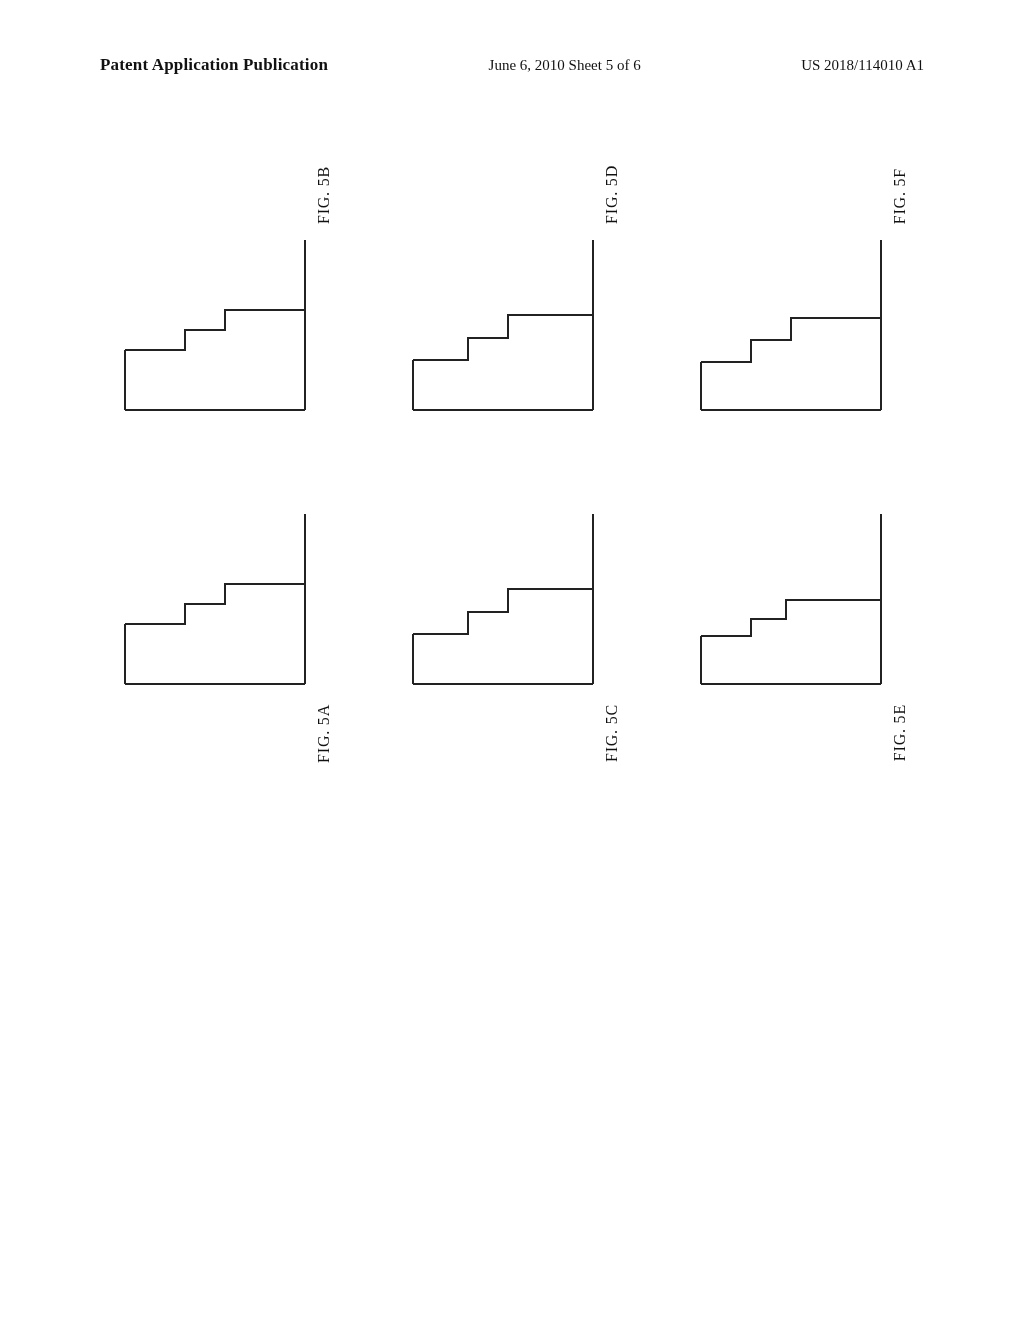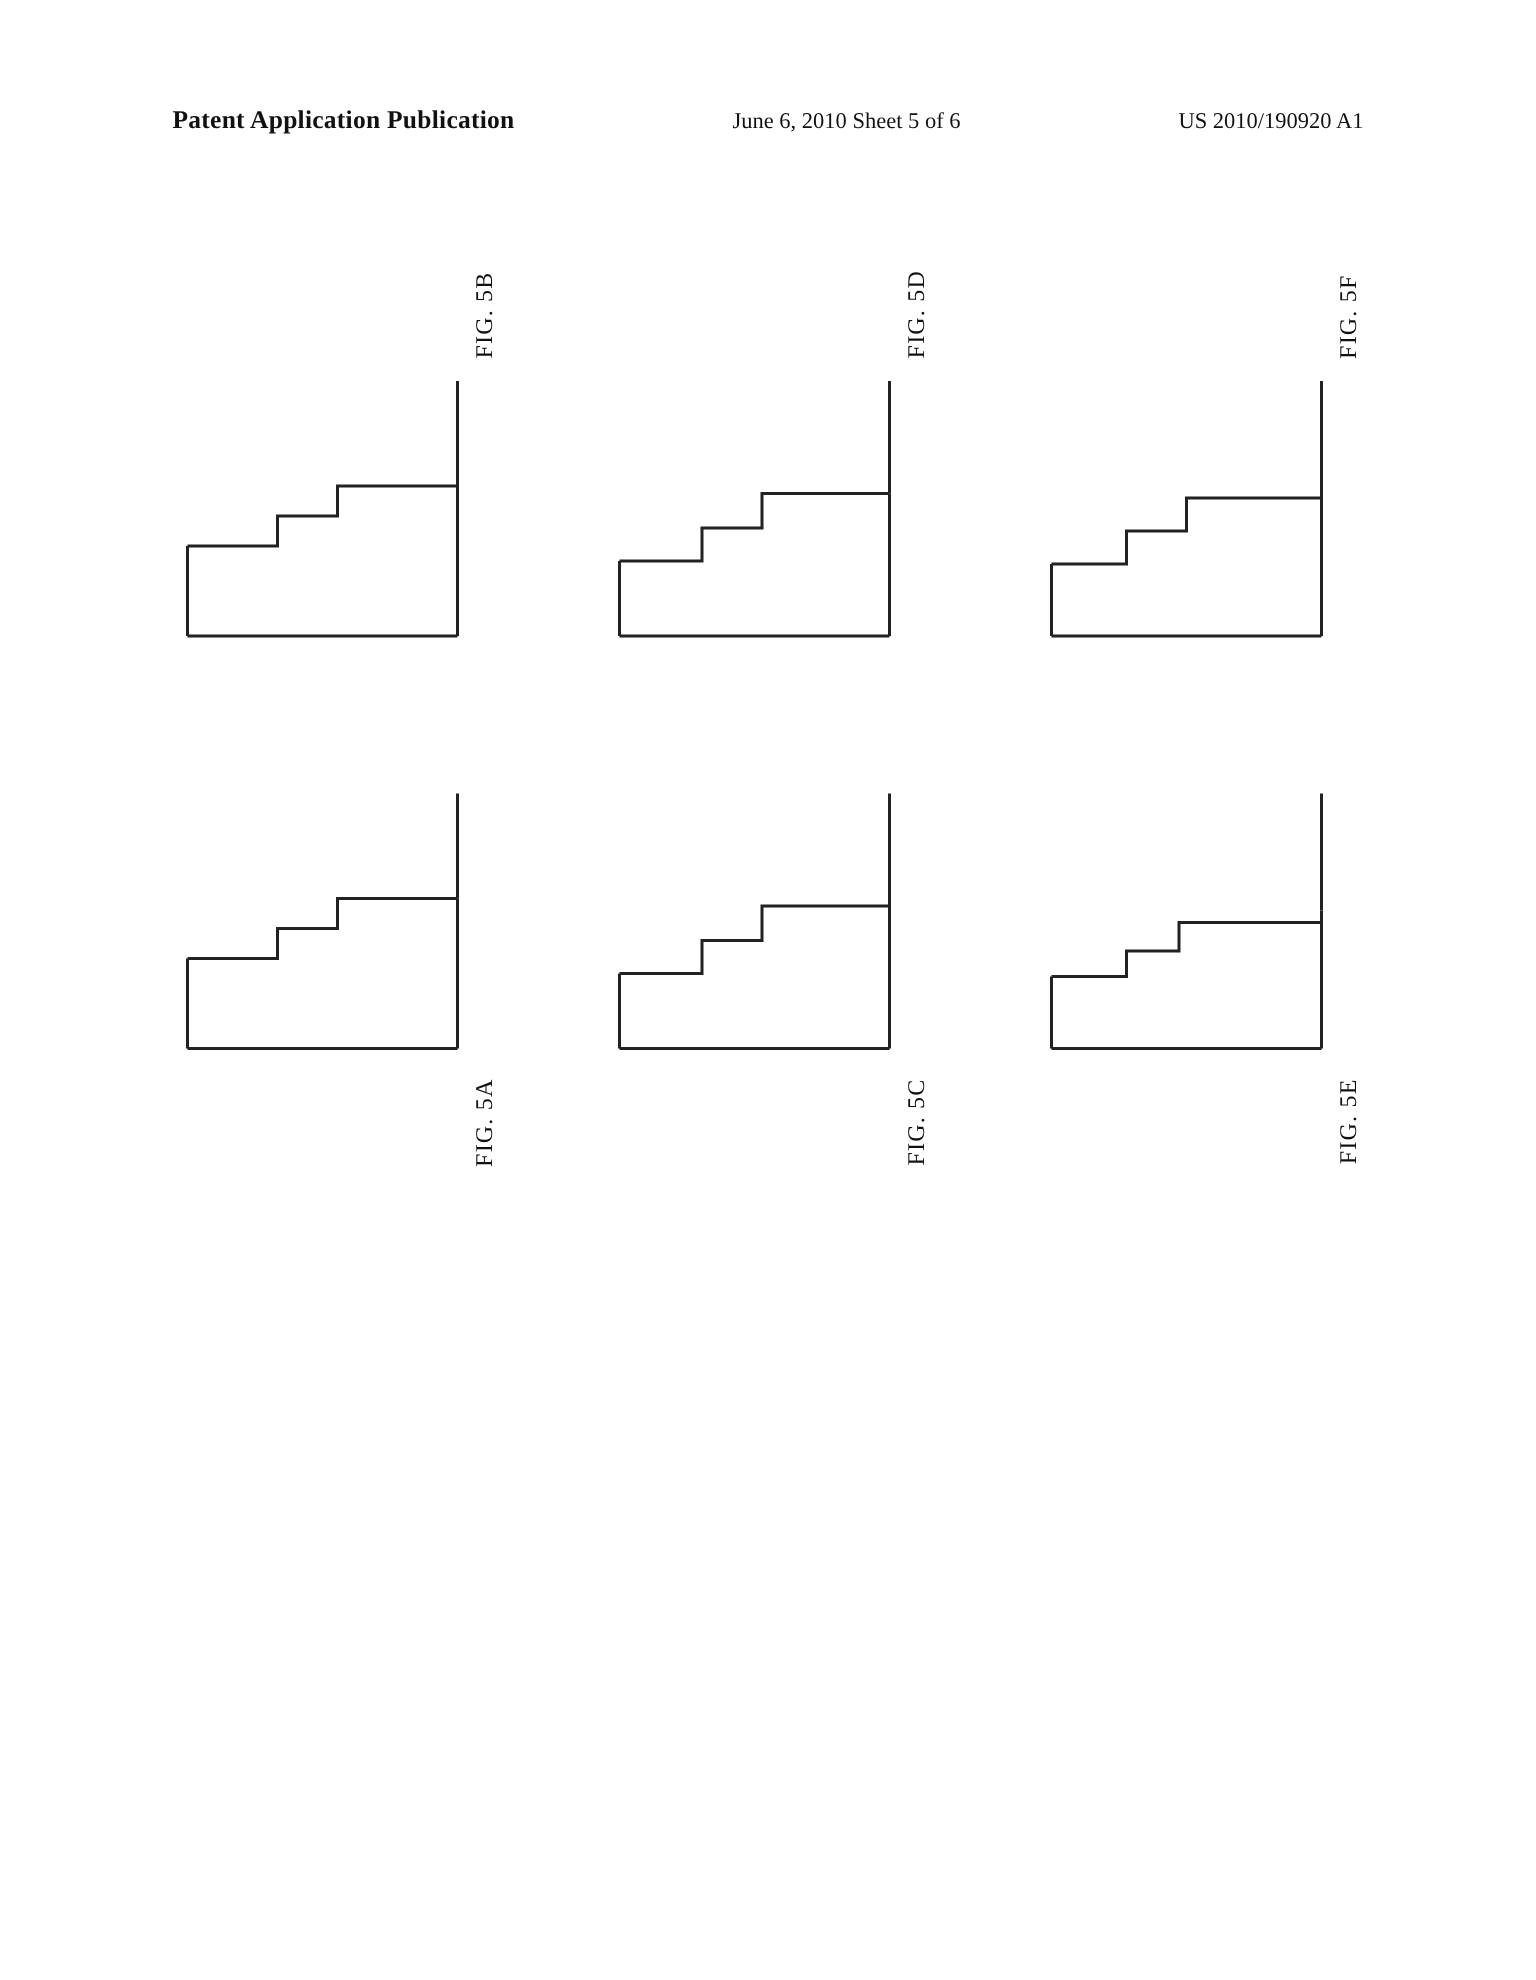--- a/index.html
+++ b/index.html
@@ -8,21 +8,21 @@
       font-family: 'Times New Roman', Times, serif;
       width: 1024px;
       min-height: 1320px;
       position: relative;
     }
     .page {
       width: 1024px;
       min-height: 1320px;
       background: #fff;
       position: relative;
-      padding: 15px;
+      padding: 0;
     }
     .header {
       display: flex;
       flex-direction: row;
       align-items: baseline;
       padding: 55px 100px 0 100px;
       gap: 0;
       justify-content: space-between;
     }
     .header-left {
@@ -61,21 +61,21 @@
     }
   </style>
 </head>
 <body>
 
 <div class="page">
 
   <div class="header">
     <span class="header-left">Patent Application Publication</span>
     <span class="header-center">June 6, 2010   Sheet 5 of 6</span>
-    <span class="header-right">US 2010/190920 A1</span>
+    <span class="header-right">US 2018/114010 A1</span>
   </div>
 
   <div style="display:flex; flex-direction:column; align-items:center; margin-top:90px;">
 
     <div style="display:flex; flex-direction:row; justify-content:center; gap:70px; align-items:flex-end; margin-bottom:70px;">
 
       <div class="fig-cell" style="align-items:flex-end; flex-direction:row; gap:0;">
 
         <div>
           <svg width="200" height="190" style="overflow:visible;">

